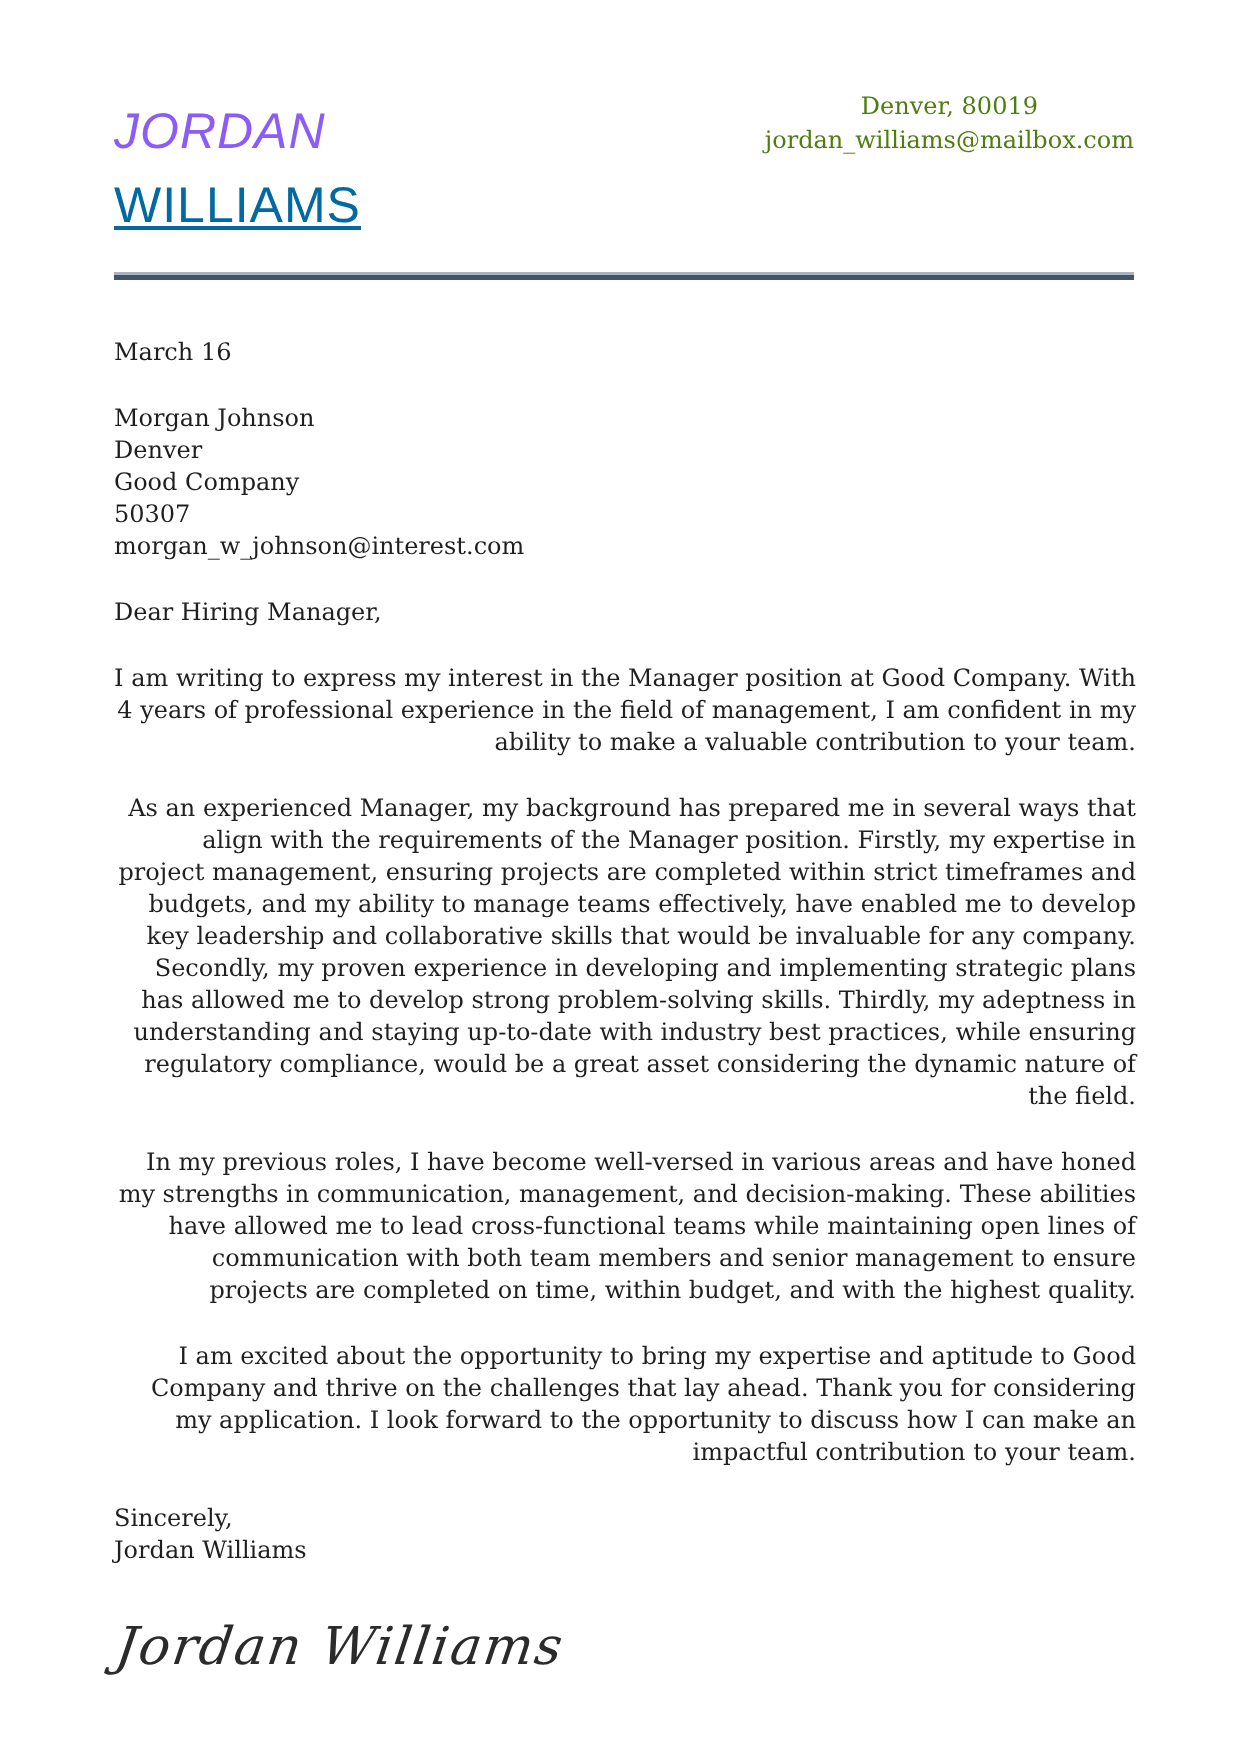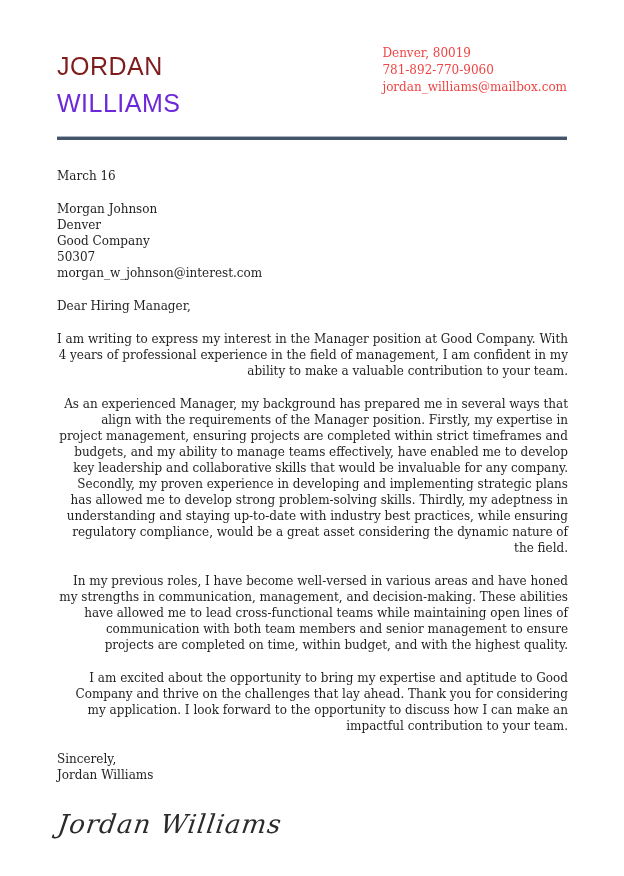--- a/index.html
+++ b/index.html
@@ -24,27 +24,27 @@
     justify-content: space-between;
     align-items: flex-start;
   }
   .name-block {
     font-family: "Liberation Sans", sans-serif;
     font-size: 25px;
     line-height: 37px;
     letter-spacing: 0.5px;
     padding-top: 3px;
   }
-  .name-first { color: #7f1d1d; }
-  .name-last  { color: #6d28d9; }
+  .name-first { color: #8b5cf6; font-style: italic; }
+  .name-last  { color: #0369a1; text-decoration: underline; }
   .contact-block {
-    text-align: left;
+    text-align: center;
     font-size: 12px;
     line-height: 17px;
-    color: #ef4444;
+    color: #4d7c0f;
   }
   .divider {
     margin-top: 14px;
     height: 4px;
     background: linear-gradient(180deg, #aab4c0 0%, #aab4c0 35%, #44546a 35%, #44546a 100%);
   }
   
   .letter {
     margin-top: 28px;
     font-size: 12px;
@@ -75,21 +75,20 @@
 
 <div class="page">
 
   <div class="header">
     <div class="name-block">
       <span class="line name-first">JORDAN</span>
       <span class="line name-last">WILLIAMS</span>
     </div>
     <div class="contact-block">
       <span class="line">Denver, 80019</span>
-      <span class="line">781-892-770-9060</span>
       <span class="line">jordan_williams@mailbox.com</span>
     </div>
   </div>
 
   <div class="divider"></div>
 
   <div class="letter">
 
     <p class="block">March 16</p>
 

